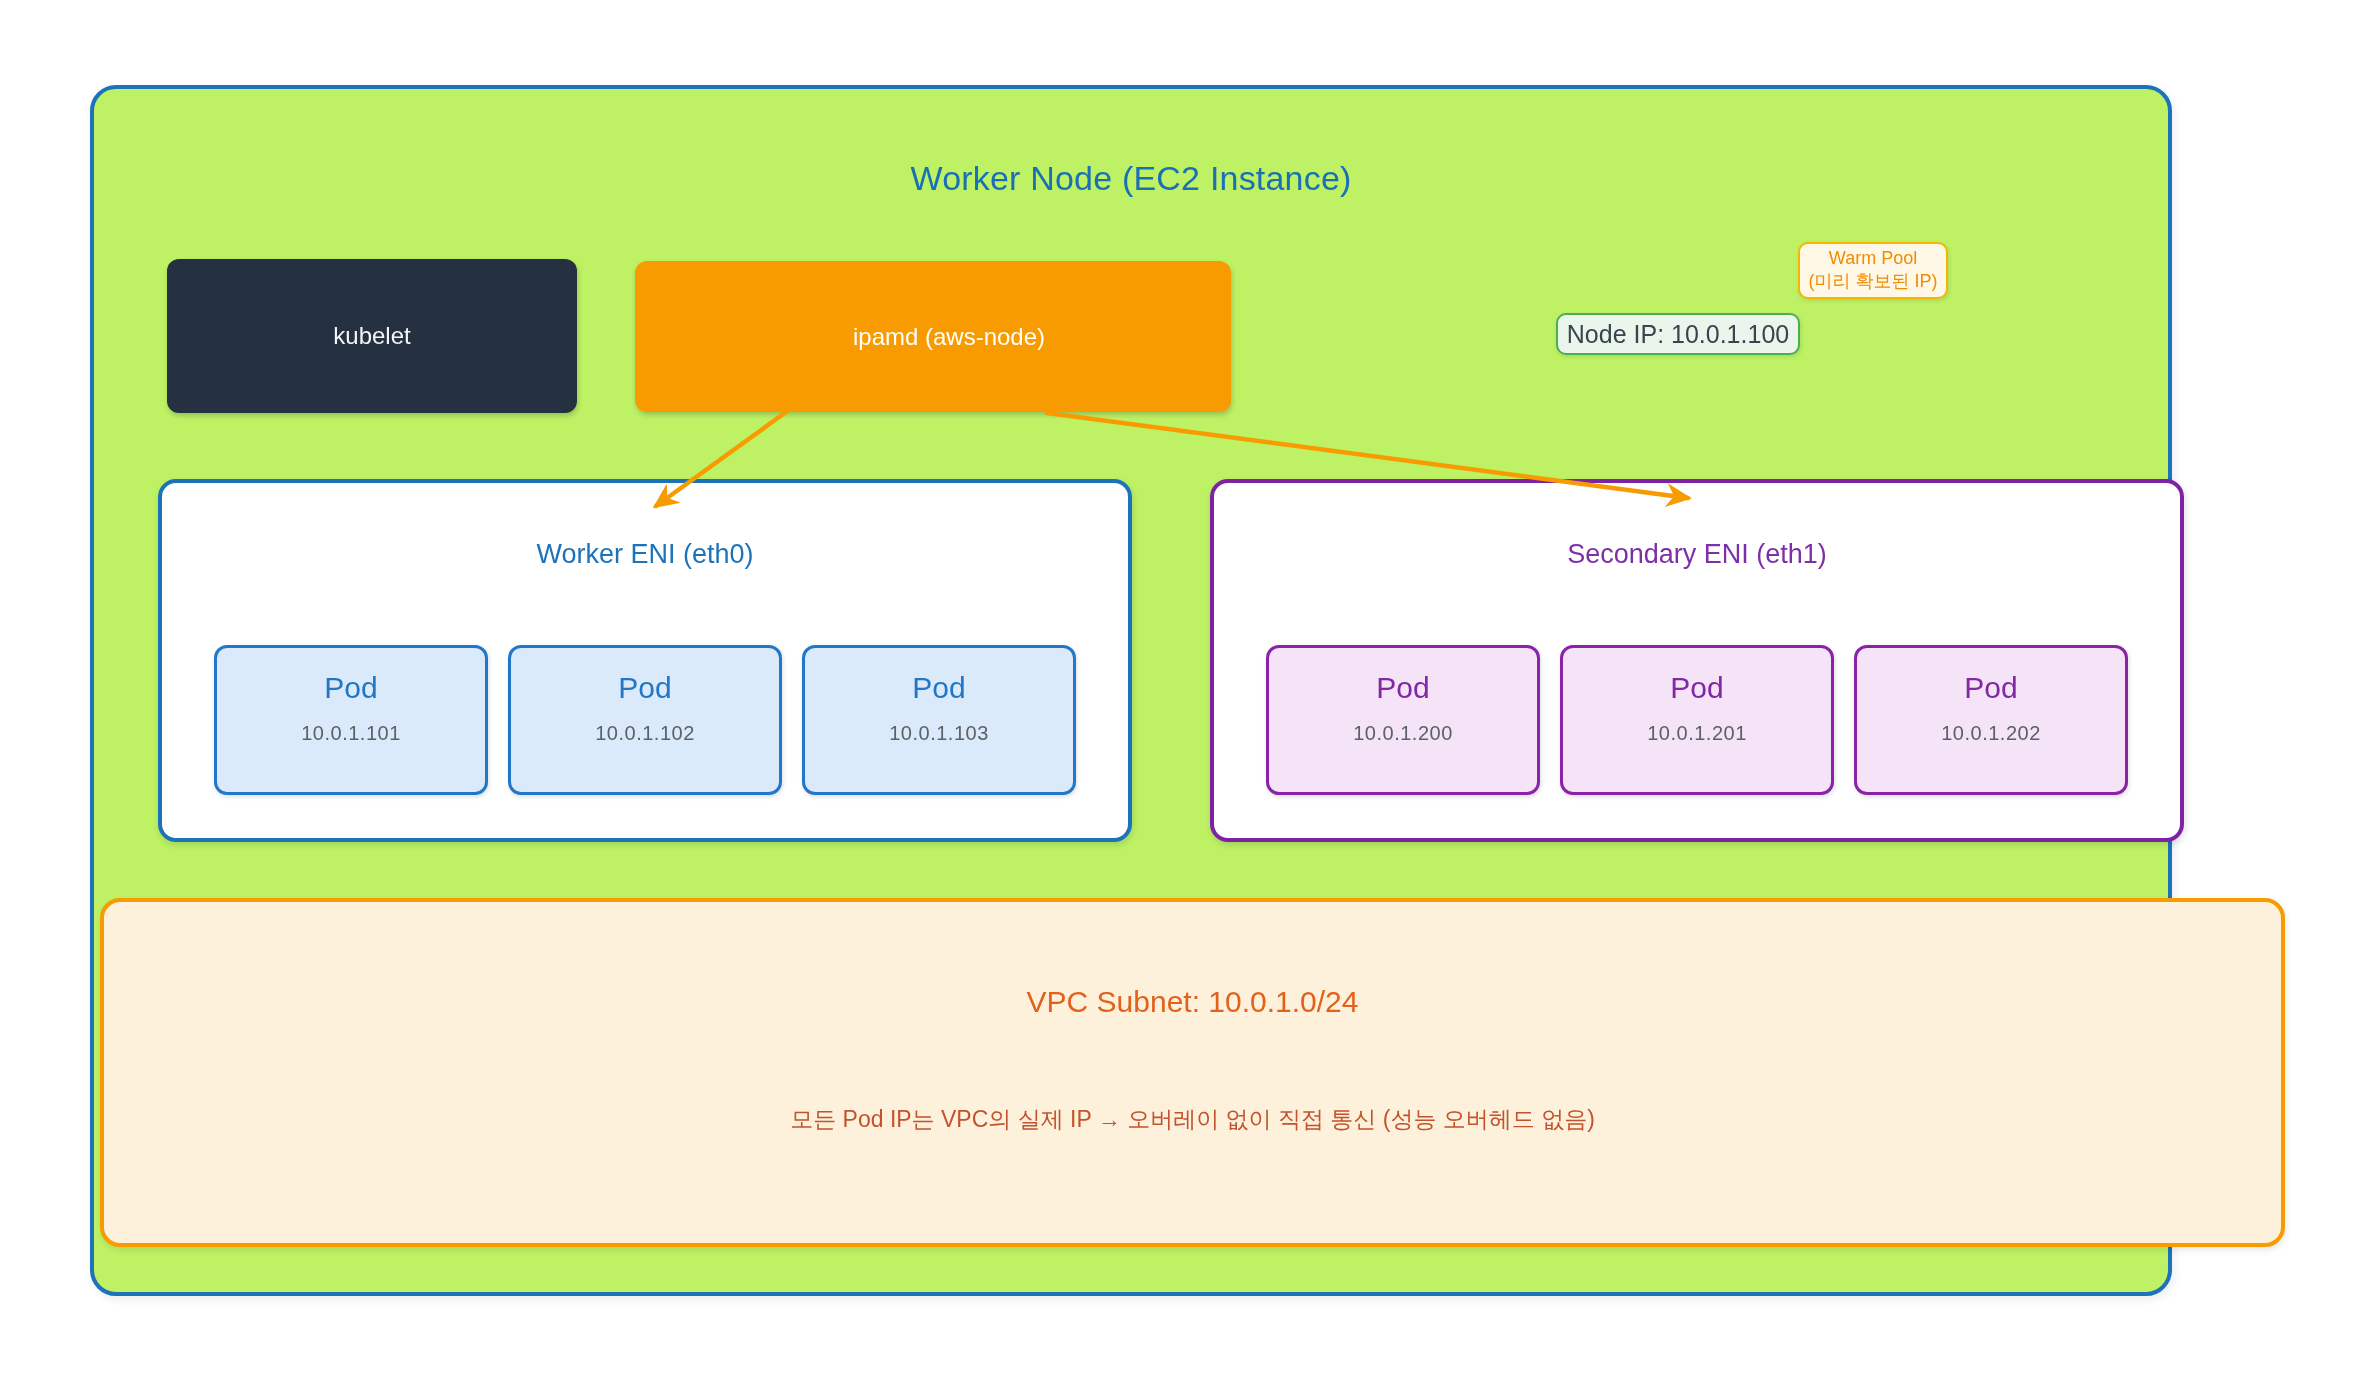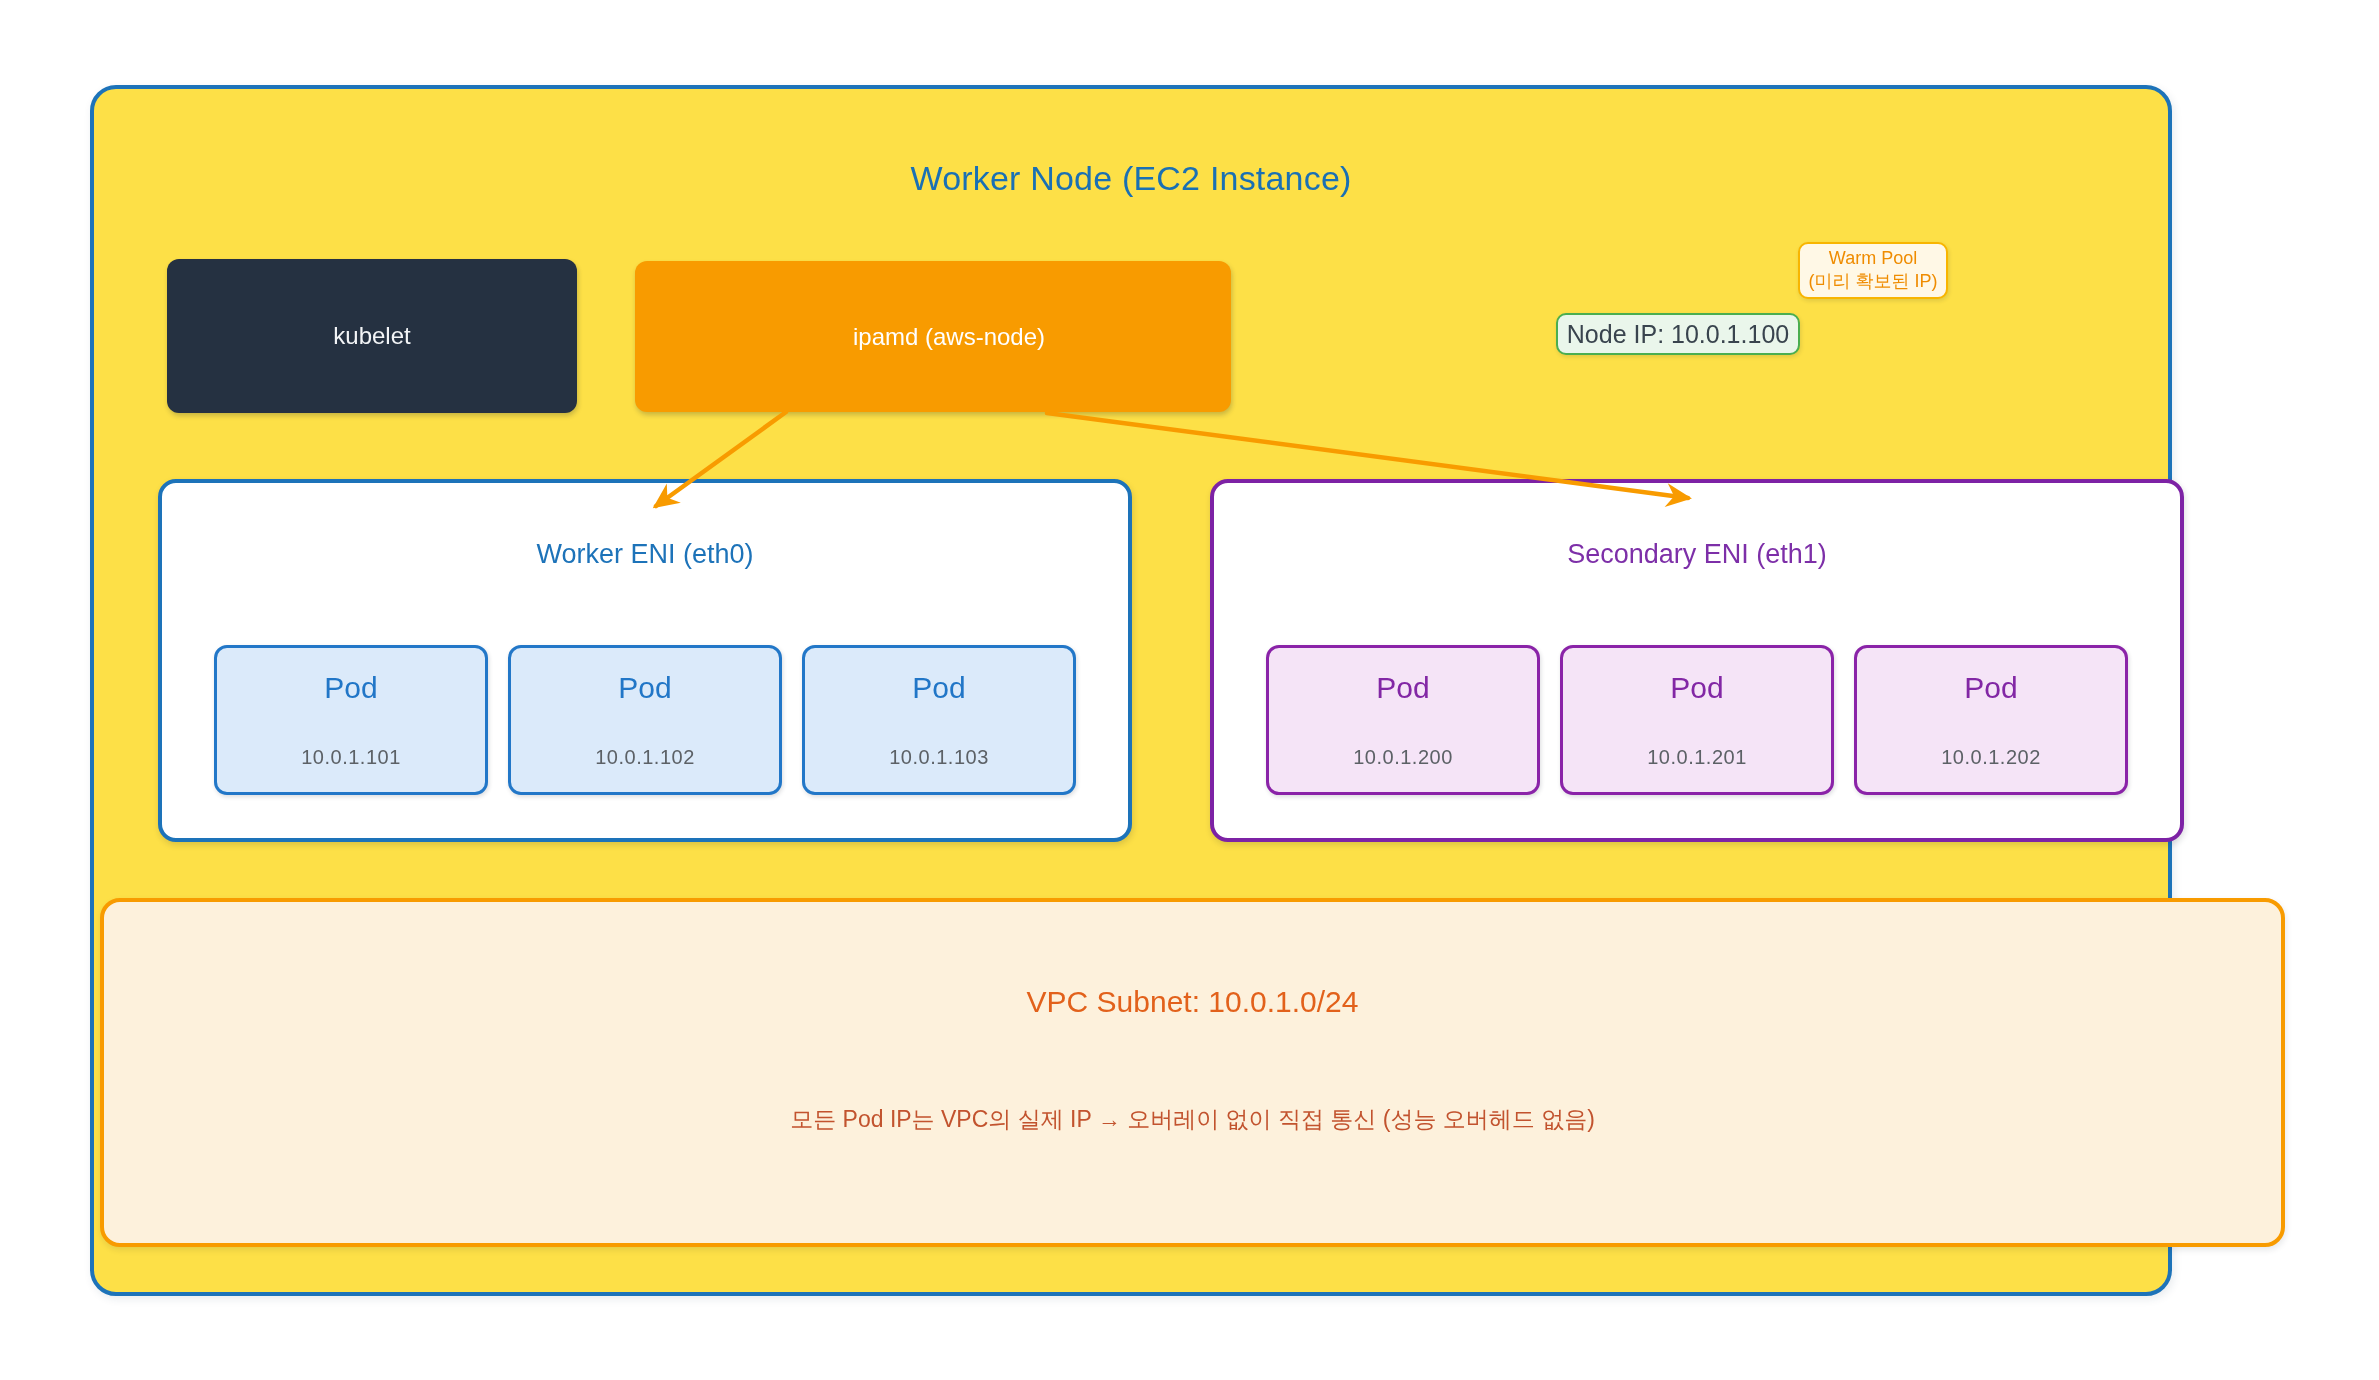--- a/index.html
+++ b/index.html
@@ -3,21 +3,21 @@
 <meta charset="utf-8">
 <style>
   html,body { margin:0; padding:0; background:#ffffff; }
   .canvas {
     position:relative; width:2379px; height:1380px; overflow:hidden;
     background:#ffffff;
     font-family:"Liberation Sans","DejaVu Sans",sans-serif;
   }
   .worker-node {
     position:absolute; left:90px; top:85px; width:2082px; height:1211px;
-    box-sizing:border-box; background:#fde047;
+    box-sizing:border-box; background:#bef264;
     border:4px solid #1d73b9; border-radius:26px;
     box-shadow:2px 3px 8px rgba(30,60,90,.10);
   }
   .wn-title {
     position:absolute; left:0; right:0; top:70px; text-align:center;
     font-size:34px; color:#1a70b4; letter-spacing:.2px;
   }
   .proc-box {
     position:absolute; display:flex; align-items:center; justify-content:center;
     border-radius:12px; box-shadow:1px 3px 5px rgba(20,30,40,.22);
@@ -51,21 +51,21 @@
     position:absolute; left:0; right:0; top:162px;
     display:flex; justify-content:center; gap:20px;
   }
   .pod-card {
     width:274px; height:150px; box-sizing:border-box;
     border:3px solid; border-radius:13px;
     display:flex; flex-direction:column; align-items:center; padding-top:22px;
     box-shadow:1px 2px 4px rgba(20,30,40,.15);
   }
   .pod-label { font-size:30px; line-height:1.2; }
-  .pod-ip { margin-top:40px; font-size:20px; color:#5c6166; letter-spacing:.5px; }
+  .pod-ip { margin-top:16px; font-size:20px; color:#5c6166; letter-spacing:.5px; }
   .vpc {
     position:absolute; left:6px; top:809px; width:2185px; height:349px; box-sizing:border-box;
     background:#fdf1dc; border:4px solid #f89b00; border-radius:20px;
     box-shadow:1px 3px 6px rgba(20,30,40,.10);
     padding-left:12px;
   }
   .vpc-title {
     position:absolute; left:0; right:0; top:83px; text-align:center;
     font-size:30px; color:#e2611b;
   }

